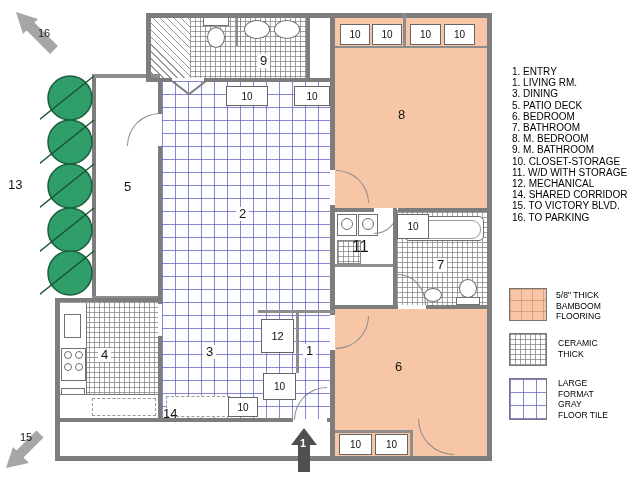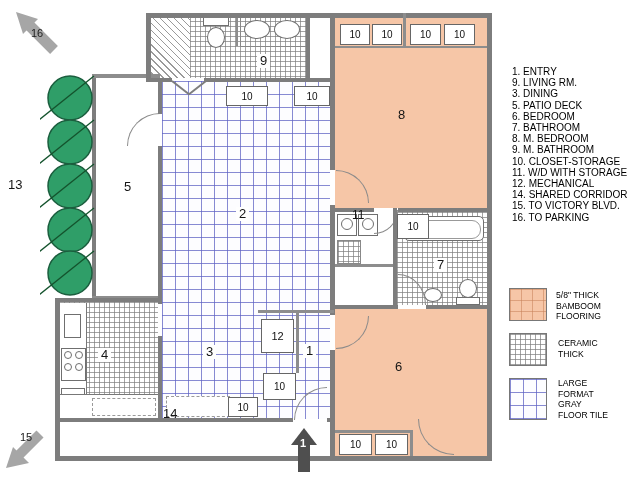--- a/index.html
+++ b/index.html
@@ -169,21 +169,21 @@
 
   <div class="abs room-label on-tile" style="left:303px;top:344px;">1</div>
   <div class="abs room-label on-tile" style="left:236px;top:207px;">2</div>
   <div class="abs room-label on-tile" style="left:203px;top:345px;">3</div>
   <div class="abs room-label on-tile" style="left:98px;top:348px;">4</div>
   <div class="abs room-label" style="left:124px;top:180px;">5</div>
   <div class="abs room-label" style="left:395px;top:360px;">6</div>
   <div class="abs room-label on-tile" style="left:434px;top:258px;">7</div>
   <div class="abs room-label" style="left:398px;top:108px;">8</div>
   <div class="abs room-label on-tile" style="left:257px;top:54px;">9</div>
-  <div class="abs room-label" style="left:352px;top:208px;font-size:12px;">11</div>
+  <div class="abs room-label" style="left:352px;top:240px;font-size:16px;">11</div>
   <div class="abs room-label" style="left:8px;top:178px;">13</div>
   <div class="abs room-label" style="left:163px;top:407px;">14</div>
 
   <svg class="abs" style="left:40px;top:70px;" width="64" height="232" viewBox="0 0 64 232">
     <g fill="#2f9e68" stroke="#1b5e3e" stroke-width="1.5">
       <circle cx="30" cy="28" r="22"></circle>
       <circle cx="30" cy="72" r="22"></circle>
       <circle cx="30" cy="116" r="22"></circle>
       <circle cx="30" cy="160" r="22"></circle>
       <circle cx="30" cy="203" r="22"></circle>
@@ -194,37 +194,37 @@
       <line x1="54" y1="94" x2="-6" y2="142"></line>
       <line x1="54" y1="138" x2="-6" y2="186"></line>
       <line x1="54" y1="181" x2="-6" y2="229"></line>
     </g>
   </svg>
 
   <svg class="abs" style="left:14px;top:10px;" width="52" height="52" viewBox="0 0 52 52">
     <line x1="14" y1="14" x2="40" y2="40" stroke="#a6a6a6" stroke-width="11"></line>
     <polygon points="2,2 24,9 9,24" fill="#a6a6a6"></polygon>
   </svg>
-  <div class="abs arrow-label" style="left:31px;top:27px;">16</div>
+  <div class="abs arrow-label" style="left:38px;top:27px;">16</div>
 
   <svg class="abs" style="left:4px;top:426px;" width="48" height="48" viewBox="0 0 48 48">
     <line x1="36" y1="8" x2="14" y2="30" stroke="#a6a6a6" stroke-width="10"></line>
     <polygon points="2,42 9,21 25,37" fill="#a6a6a6"></polygon>
   </svg>
   <div class="abs arrow-label" style="left:20px;top:431px;">15</div>
 
   <svg class="abs" style="left:287px;top:427px;" width="34" height="48" viewBox="0 0 34 48">
     <polygon points="17,1 4,18 30,18" fill="#4f4f4f"></polygon>
     <rect x="11" y="17" width="12" height="28" fill="#4f4f4f"></rect>
   </svg>
   <div class="abs arrow-label" style="left:300px;top:437px;color:#fff;font-weight:bold;">1</div>
 
   <div class="abs" style="left:512px;top:66px;width:124px;">
     <div class="legend-item">1. ENTRY</div>
-    <div class="legend-item">9. LIVING RM.</div>
+    <div class="legend-item">1. LIVING RM.</div>
     <div class="legend-item">3. DINING</div>
     <div class="legend-item">5. PATIO DECK</div>
     <div class="legend-item">6. BEDROOM</div>
     <div class="legend-item">7. BATHROOM</div>
     <div class="legend-item">8. M. BEDROOM</div>
     <div class="legend-item">9. M. BATHROOM</div>
     <div class="legend-item">10. CLOSET-STORAGE</div>
     <div class="legend-item">11. W/D WITH STORAGE</div>
     <div class="legend-item">12. MECHANICAL</div>
     <div class="legend-item">14. SHARED CORRIDOR</div>

